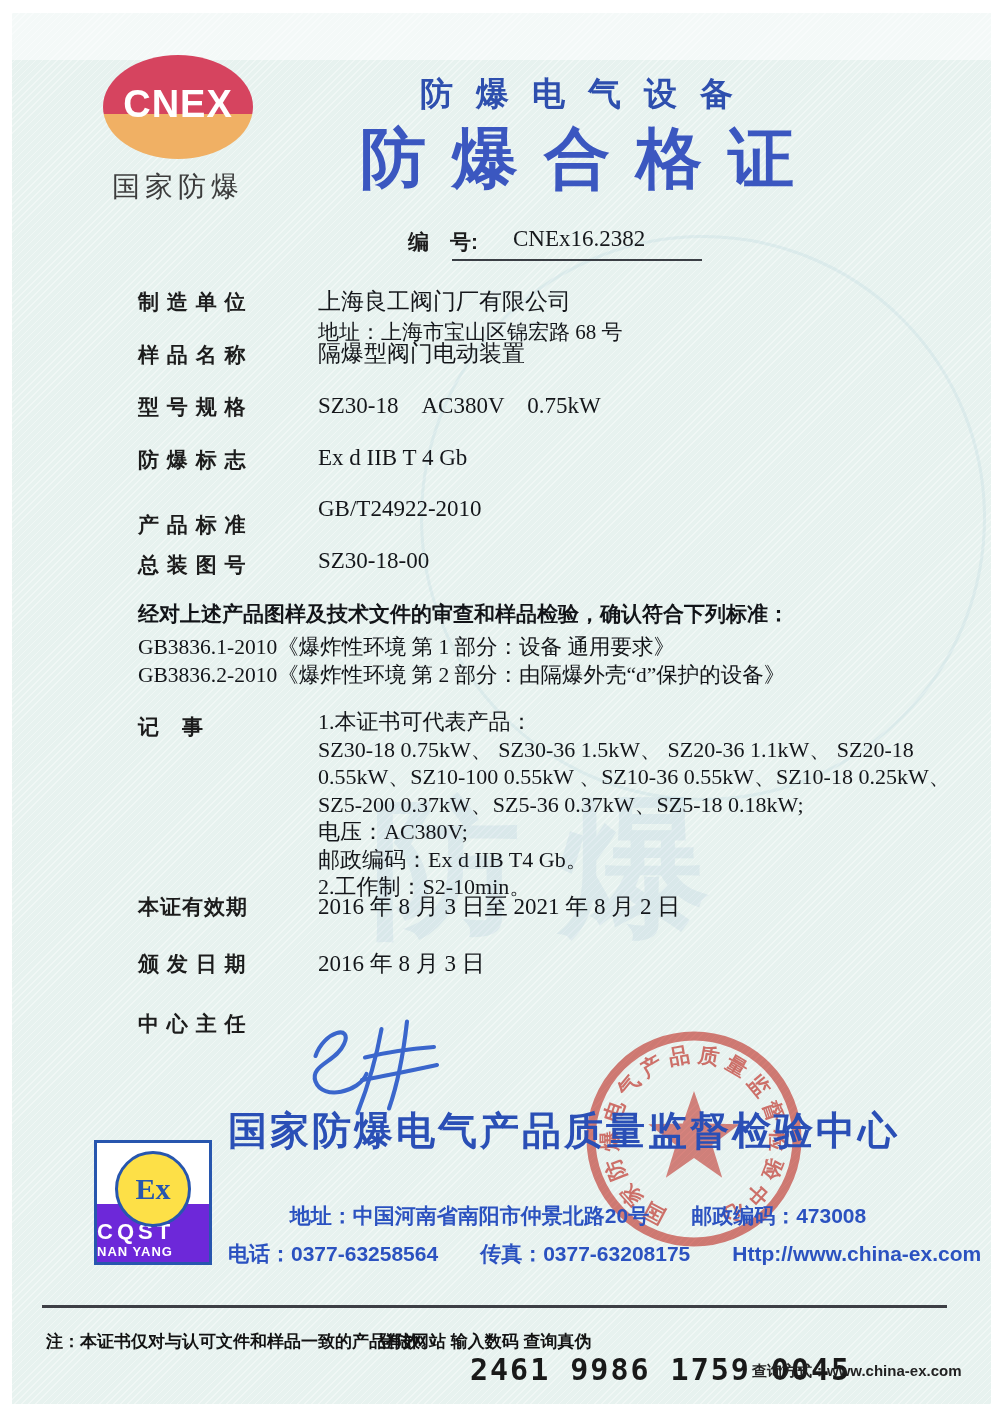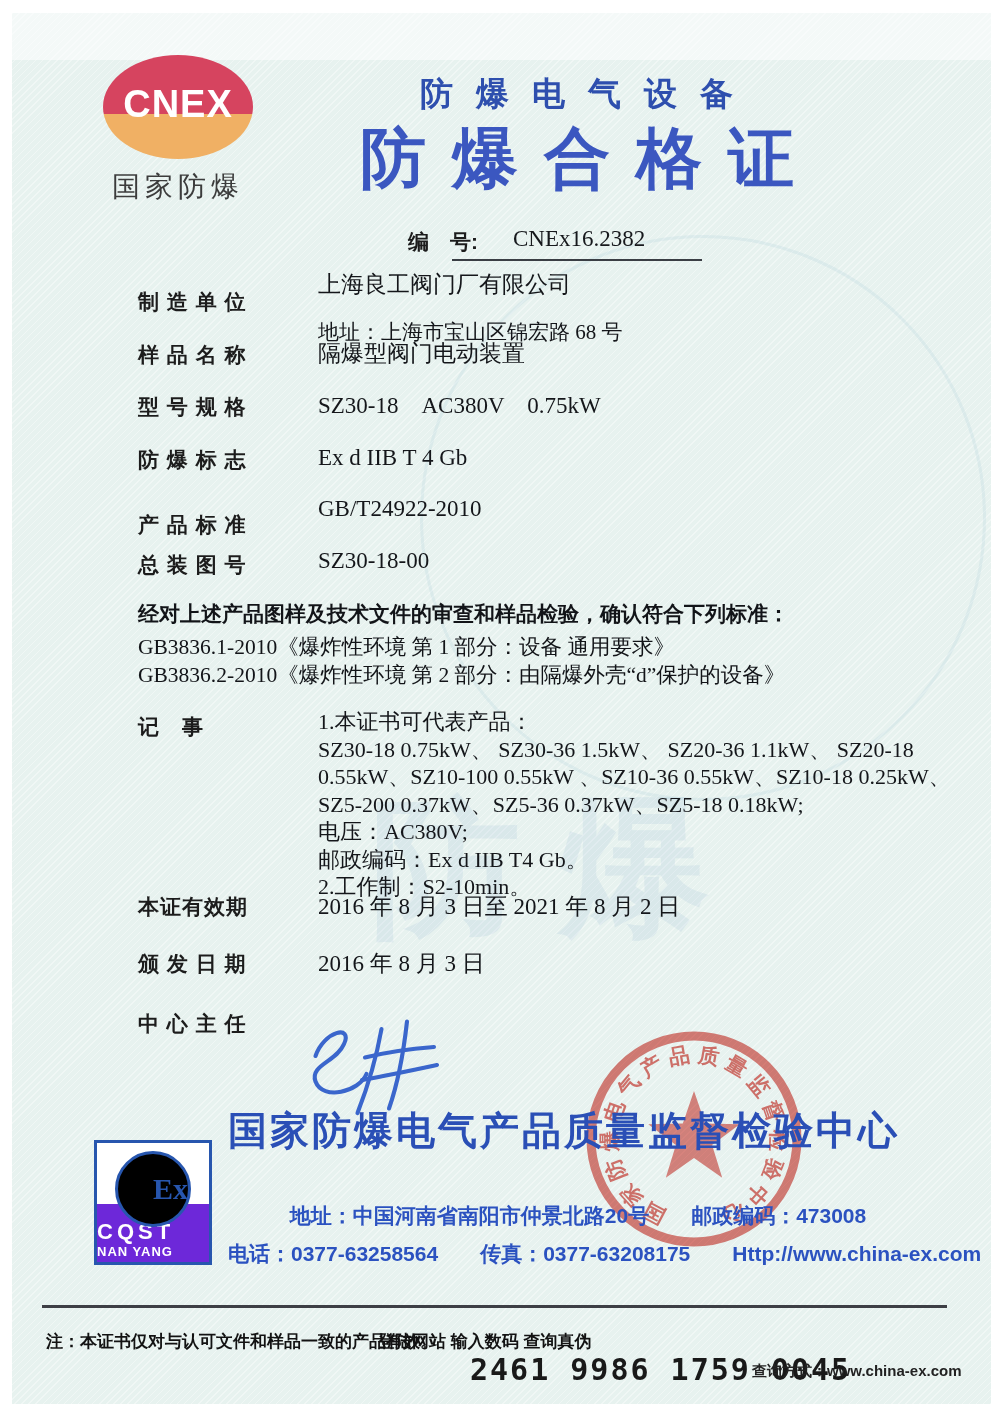--- a/index.html
+++ b/index.html
@@ -51,21 +51,21 @@
   .seal-char{font:bold 21px "Liberation Serif",serif;fill:var(--seal-red);opacity:.92;
     text-anchor:middle;dominant-baseline:middle}
   
   .cqst-box{position:absolute;left:94px;top:1140px;width:112px;height:119px;background:#fff;
     border:3px solid #2756ae}
   .cqst-band{position:absolute;left:0;right:0;bottom:0;height:55px;background:#6d28d9;
     display:flex;flex-direction:column;justify-content:flex-end;padding-bottom:3px}
   .cqst-line1{font:bold 22px "Liberation Sans",sans-serif;color:#fff;letter-spacing:4px;line-height:24px}
   .cqst-line2{font:bold 13px "Liberation Sans",sans-serif;color:#fff;letter-spacing:1px;line-height:15px}
   .cqst-circle{position:absolute;left:18px;top:8px;width:70px;height:70px;border-radius:50%;
-    background:#000000;border:3px solid #2756ae;display:flex;align-items:center;justify-content:flex-end;z-index:2}
+    background:#fde047;border:3px solid #2756ae;display:flex;align-items:center;justify-content:center;z-index:2}
   .cqst-ex{font:bold 30px "Liberation Serif",serif;color:#2756ae}
   .issuer-name{position:absolute;left:228px;top:1104px;width:700px;text-align:left;
     font:bold 39px "Liberation Serif",serif;color:var(--issuer-blue);letter-spacing:3px;white-space:nowrap}
   .issuer-address{position:absolute;left:228px;top:1202px;width:700px;text-align:center;
     font:bold 21px "Liberation Sans",sans-serif;color:#2b52c0;white-space:nowrap}
   .issuer-contact{position:absolute;left:228px;top:1240px;width:710px;text-align:center;
     font:bold 21px "Liberation Sans",sans-serif;color:#2b52c0;white-space:nowrap}
   
   .divider{position:absolute;left:42px;top:1305px;width:905px;height:3px;background:#3d3f45}
   .foot-note{position:absolute;left:46px;top:1330px;font:600 17px "Liberation Sans",sans-serif;color:#121212;white-space:nowrap}
@@ -88,21 +88,21 @@
   <span class="cnex-text">CNEX</span>
 </div>
 <div class="cnex-caption">国家防爆</div>
 <div class="doc-type">防爆电气设备</div>
 <div class="doc-title">防爆合格证</div>
 <div class="certno-label">编　号:</div>
 <div class="certno-value">CNEx16.2382</div>
 <div class="certno-underline"></div>
 
 <div class="label" style="top:288px">制 造 单 位</div>
-<div class="value" style="top:269px">上海良工阀门厂有限公司</div>
+<div class="value" style="top:286px">上海良工阀门厂有限公司</div>
 <div class="value sub" style="top:318px">地址：上海市宝山区锦宏路 68 号</div>
 
 <div class="label" style="top:341px">样 品 名 称</div>
 <div class="value" style="top:338px">隔爆型阀门电动装置</div>
 
 <div class="label" style="top:393px">型 号 规 格</div>
 <div class="value" style="top:390px">SZ30-18　AC380V　0.75kW</div>
 
 <div class="label" style="top:446px">防 爆 标 志</div>
 <div class="value" style="top:445px">Ex d IIB T 4 Gb</div>

